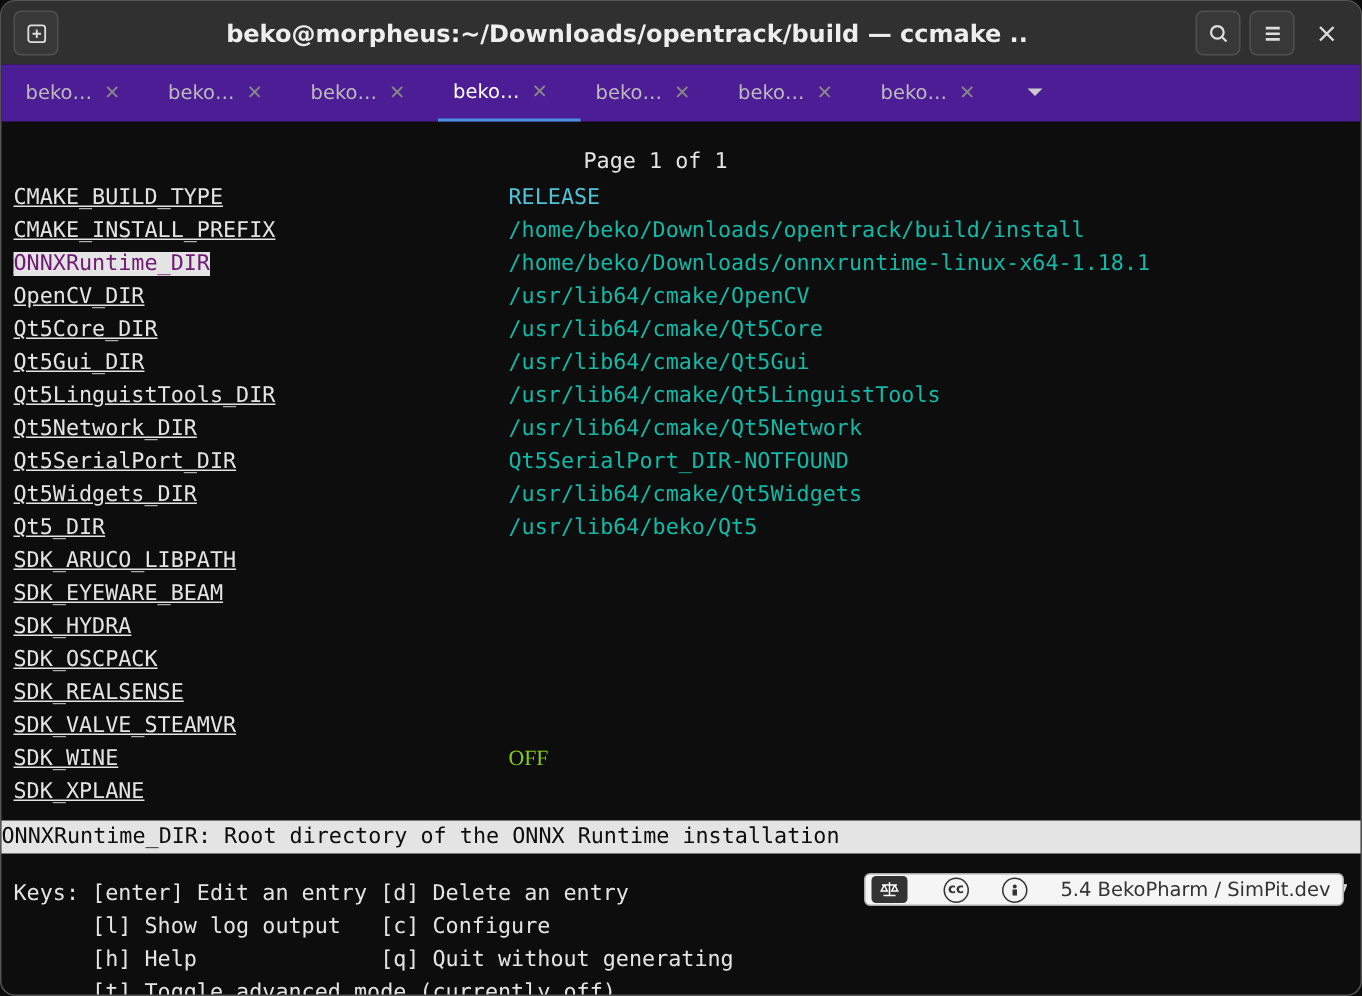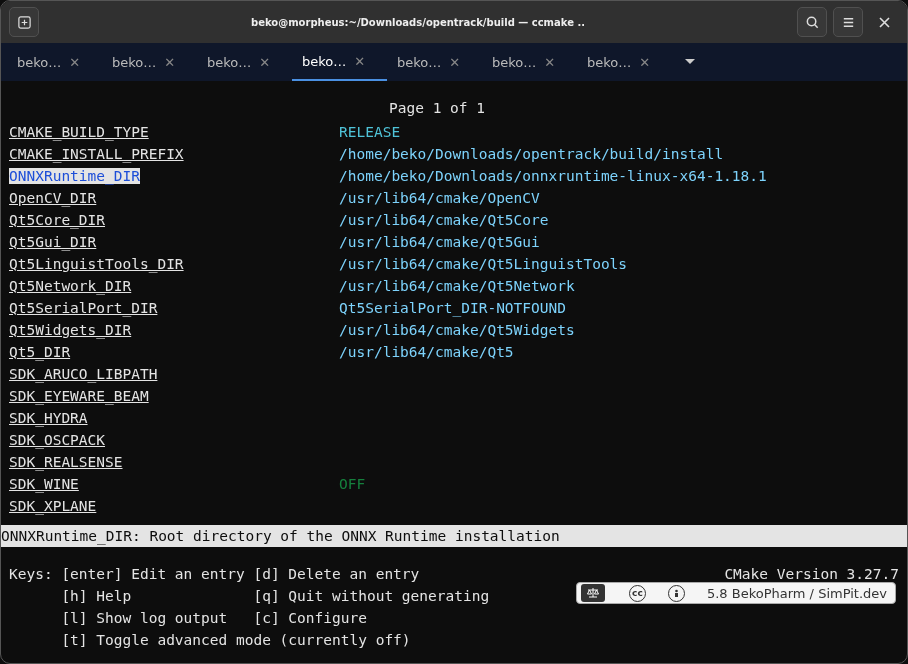--- a/index.html
+++ b/index.html
@@ -32,36 +32,36 @@
       align-items: center;
       justify-content: center;
       color: #ddd;
       cursor: pointer;
     }
     .titlebar-btn svg { width: 15px; height: 15px; }
     .title {
       flex: 1;
       text-align: center;
       font-family: 'DejaVu Sans', sans-serif;
-      font-size: 10px;
+      font-size: 16px;
       font-weight: bold;
       color: #eee;
     }
     .titlebar-close {
       width: 30px;
       height: 30px;
       display: flex;
       align-items: center;
       justify-content: center;
       color: #ddd;
       cursor: pointer;
       font-size: 16px;
     }
     .tabbar {
-      background: #0f172a;
+      background: #4c1d95;
       height: 38px;
       display: flex;
       align-items: stretch;
       padding-left: 6px;
     }
     .tab {
       display: flex;
       align-items: center;
       padding: 0 10px;
       gap: 8px;
@@ -102,25 +102,25 @@
       display: flex;
     }
     .entry .key {
       width: 330px;
       color: #e4e4e4;
       white-space: pre;
       text-decoration: underline;
     }
     .entry.highlighted .key span.hl {
       background: #e4e4e4;
-      color: #1d4ed8;
+      color: #701a75;
     }
     .val-cyan { color: #4fc3d8; }
-    .val-orange { color: #7dd3fc; }
-    .val-red { color: #15803d; }
+    .val-orange { color: #14b8a6; }
+    .val-red { color: #84cc16; font-family: Liberation Serif, serif; }
     .desc-line {
       background: #e4e4e4;
       color: #0d0d0d;
       margin: 6px -8px 0 -8px;
       padding: 0 8px;
       line-height: 22px;
     }
     .keys-section {
       padding: 16px 8px;
       line-height: 22px;
@@ -268,72 +268,76 @@
       <div class="entry">
         <div class="key">Qt5SerialPort_DIR</div>
         <div class="val-orange">Qt5SerialPort_DIR-NOTFOUND</div>
       </div>
       <div class="entry">
         <div class="key">Qt5Widgets_DIR</div>
         <div class="val-orange">/usr/lib64/cmake/Qt5Widgets</div>
       </div>
       <div class="entry">
         <div class="key">Qt5_DIR</div>
-        <div class="val-orange">/usr/lib64/cmake/Qt5</div>
+        <div class="val-orange">/usr/lib64/beko/Qt5</div>
       </div>
       <div class="entry">
         <div class="key">SDK_ARUCO_LIBPATH</div>
         <div class=""></div>
       </div>
       <div class="entry">
         <div class="key">SDK_EYEWARE_BEAM</div>
         <div class=""></div>
       </div>
       <div class="entry">
         <div class="key">SDK_HYDRA</div>
         <div class=""></div>
       </div>
       <div class="entry">
         <div class="key">SDK_OSCPACK</div>
         <div class=""></div>
       </div>
       <div class="entry">
         <div class="key">SDK_REALSENSE</div>
+        <div class=""></div>
+      </div>
+      <div class="entry">
+        <div class="key">SDK_VALVE_STEAMVR</div>
         <div class=""></div>
       </div>
       <div class="entry">
         <div class="key">SDK_WINE</div>
         <div class="val-red">OFF</div>
       </div>
       <div class="entry">
         <div class="key">SDK_XPLANE</div>
         <div class=""></div>
       </div>
     </div>
 </div>
 
 <div class="desc-line">ONNXRuntime_DIR: Root directory of the ONNX Runtime installation</div>
 
 <div class="keys-section">
   <div class="keys-row">
     <span>Keys: [enter] Edit an entry [d] Delete an entry</span>
     <span class="right-align">CMake Version 3.27.7</span>
   </div>
+  <div class="keys-row"><span>      [l] Show log output   [c] Configure</span></div>
   <div class="keys-row"><span>      [h] Help              [q] Quit without generating</span></div>
-  <div class="keys-row"><span>      [l] Show log output   [c] Configure</span></div>
   <div class="keys-row"><span>      [t] Toggle advanced mode (currently off)</span></div>
 </div>
 
 <div class="license-badge">
   <span class="scale-icon">
     <svg width="14" height="12" viewBox="0 0 14 12" stroke="#fff" fill="none" stroke-width="1">
         <path d="M7 1v9M3 10h8M2 3h10M3.5 3l-2 4h4l-2-4M10.5 3l-2 4h4l-2-4"></path>
       </svg>
   </span>
   <span class="cc-circle">cc</span>
   <span class="cc-circle">
     <svg width="9" height="9" viewBox="0 0 9 9" fill="#333">
         <circle cx="4.5" cy="2" r="1.3"></circle>
         <path d="M3 4h3v4h-3z"></path>
       </svg>
   </span>
-  <span>5.8 BekoPharm / SimPit.dev</span>
+  <span>5.4 BekoPharm / SimPit.dev</span>
 </div>
 
 </body></html>

